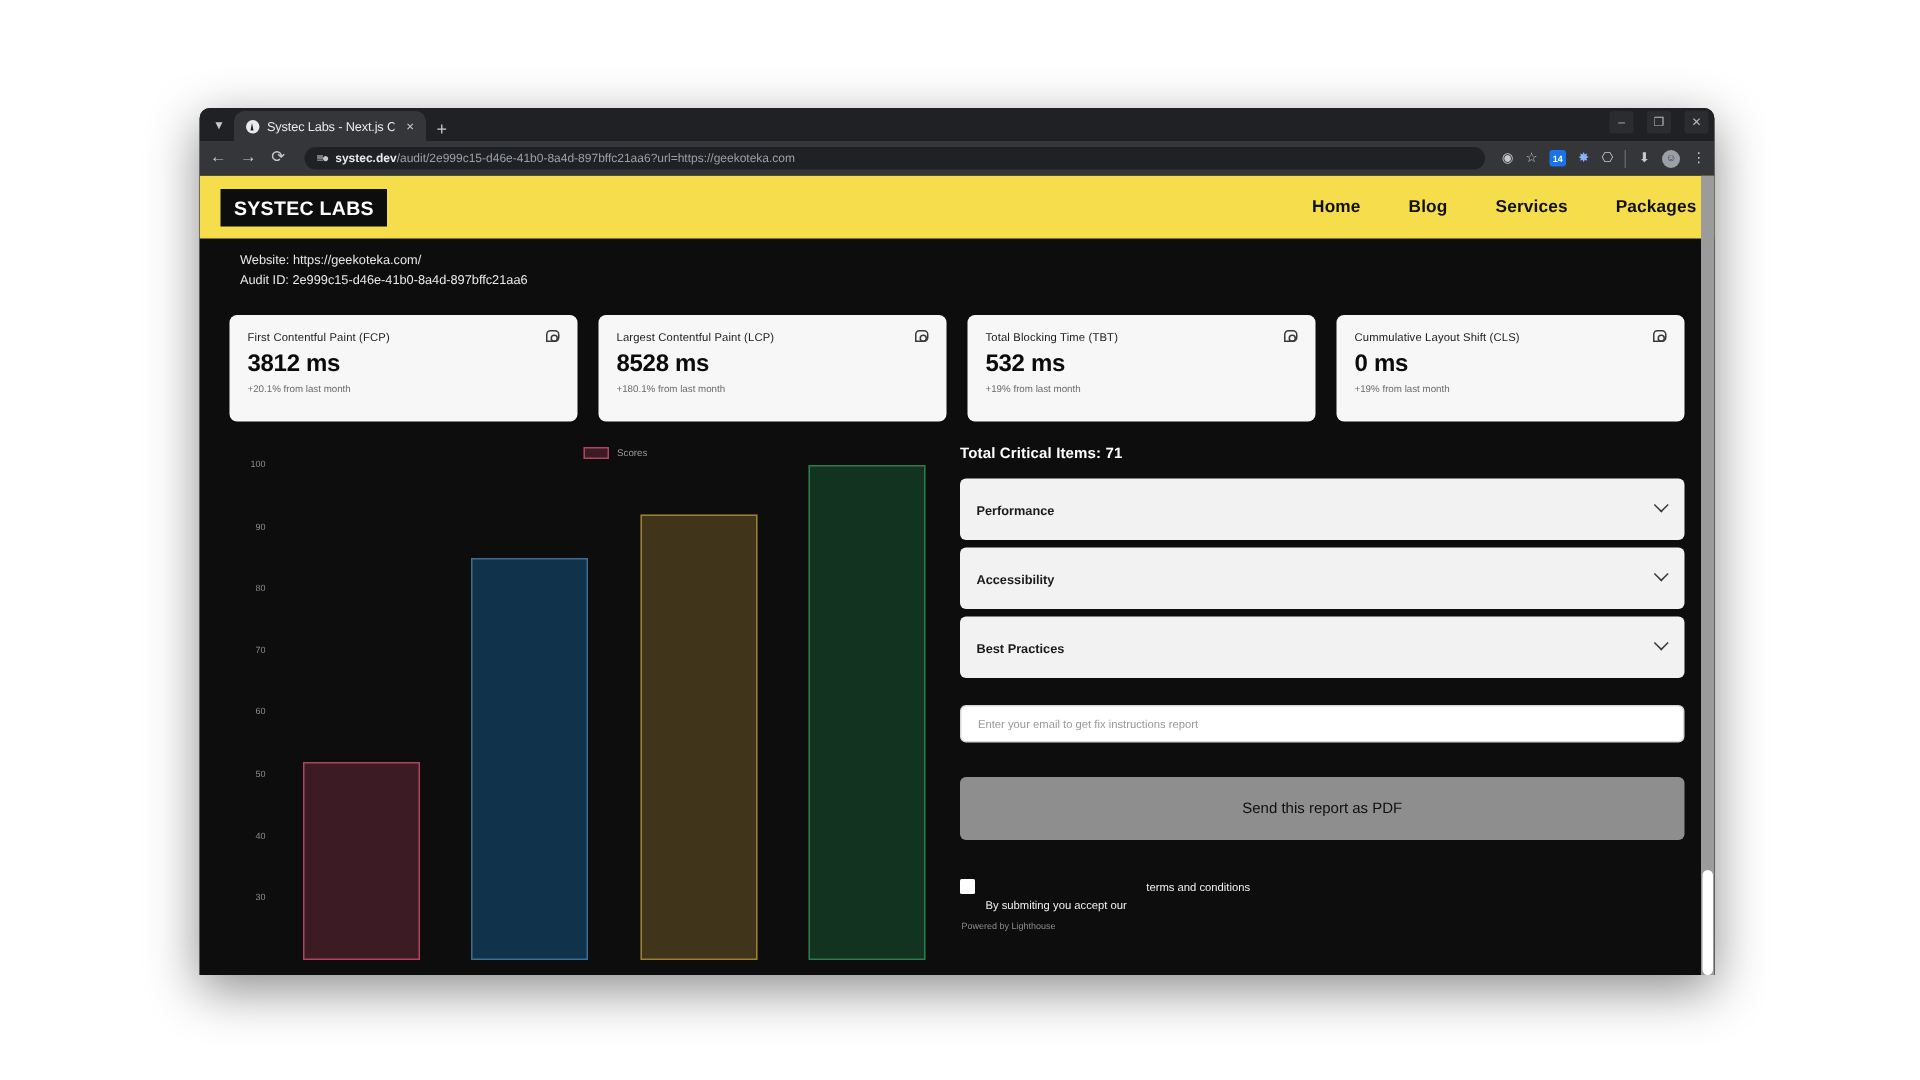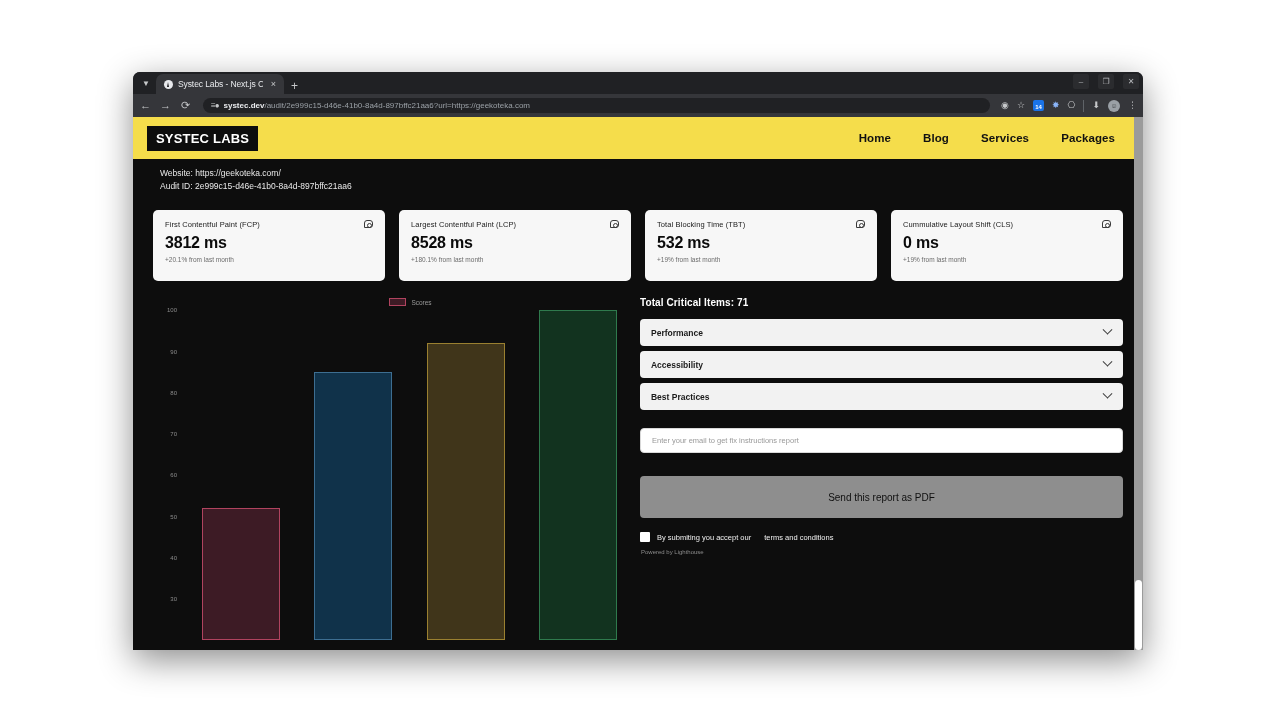--- a/index.html
+++ b/index.html
@@ -160,21 +160,21 @@
     overflow: hidden;
   }
 
   
   .site-header {
     height: 42px;
     background: #f5dd4b;
     display: flex;
     align-items: center;
     justify-content: space-between;
-    padding: 0 28px 0 14px;
+    padding: 0 12px 0 14px;
   }
   .brand {
     background: #0d0d0d;
     color: #ffffff;
     font-weight: 700;
     font-size: 13px;
     letter-spacing: 0.2px;
     padding: 5px 9px;
   }
   .site-nav { display: flex; gap: 32px; }
@@ -299,21 +299,21 @@
   .panel-title {
     font-size: 10px;
     font-weight: 700;
     color: #ffffff;
     margin-bottom: 11px;
     letter-spacing: 0.1px;
   }
   .accordion {
     background: #f2f2f2;
     border-radius: 4px;
-    height: 27px;
+    height: 41px;
     display: flex;
     align-items: center;
     justify-content: space-between;
     padding: 0 12px 0 11px;
     margin-bottom: 5px;
   }
   .accordion-label {
     font-size: 8.5px;
     font-weight: 700;
     color: #1a1a1a;
@@ -353,21 +353,21 @@
   .terms-row {
     display: flex; align-items: center; gap: 7px;
     margin-top: 14px;
   }
   .tbox {
     width: 10px; height: 10px;
     background: #ffffff;
     border-radius: 1px;
     flex: 0 0 auto;
   }
-  .terms-text { font-size: 7.5px; color: #f0f0f0; }
+  .terms-text { font-size: 7.5px; color: #f0f0f0; margin-top: 25px; }
   .terms-link { font-size: 7.5px; color: #f0f0f0; text-decoration: none; margin-left: 6px; }
   .powered {
     font-size: 6px; color: #8c8c8c; margin-top: 7px; padding-left: 1px;
   }
 
   
   .scrollbar {
     position: absolute;
     right: 0; top: 0; bottom: 0;
     width: 9px;

